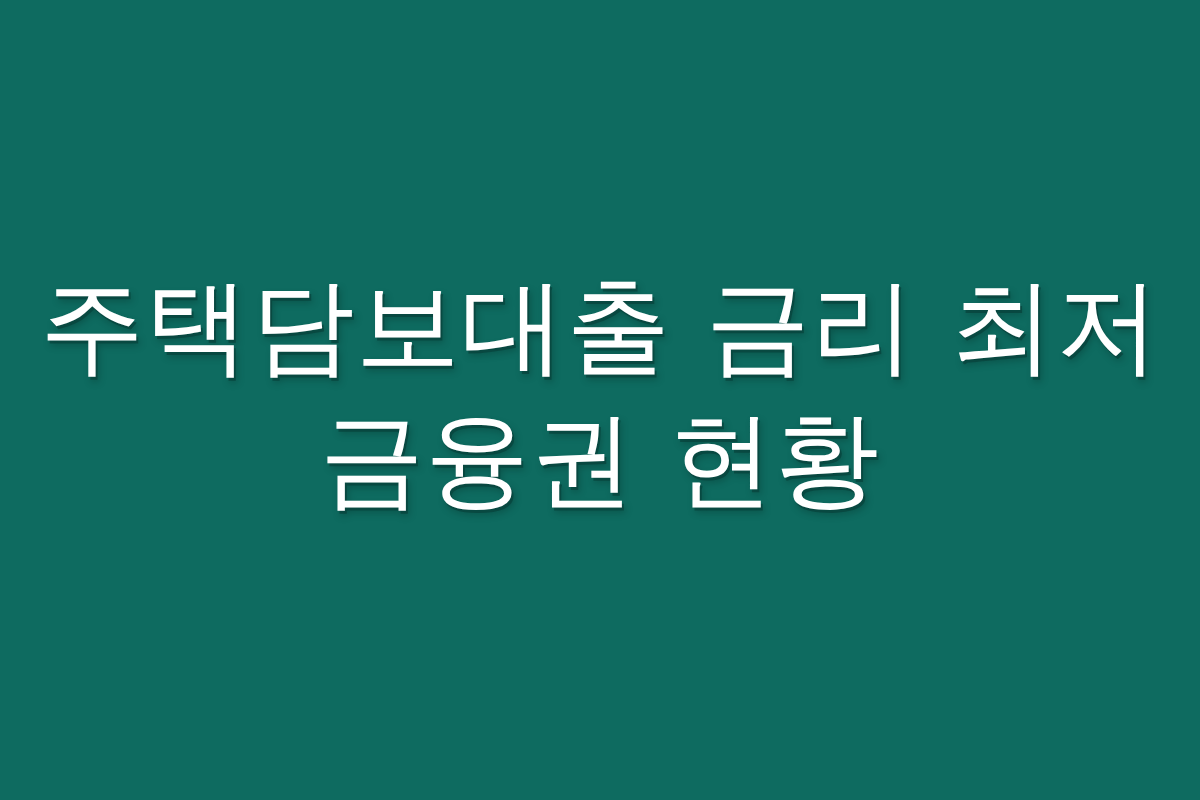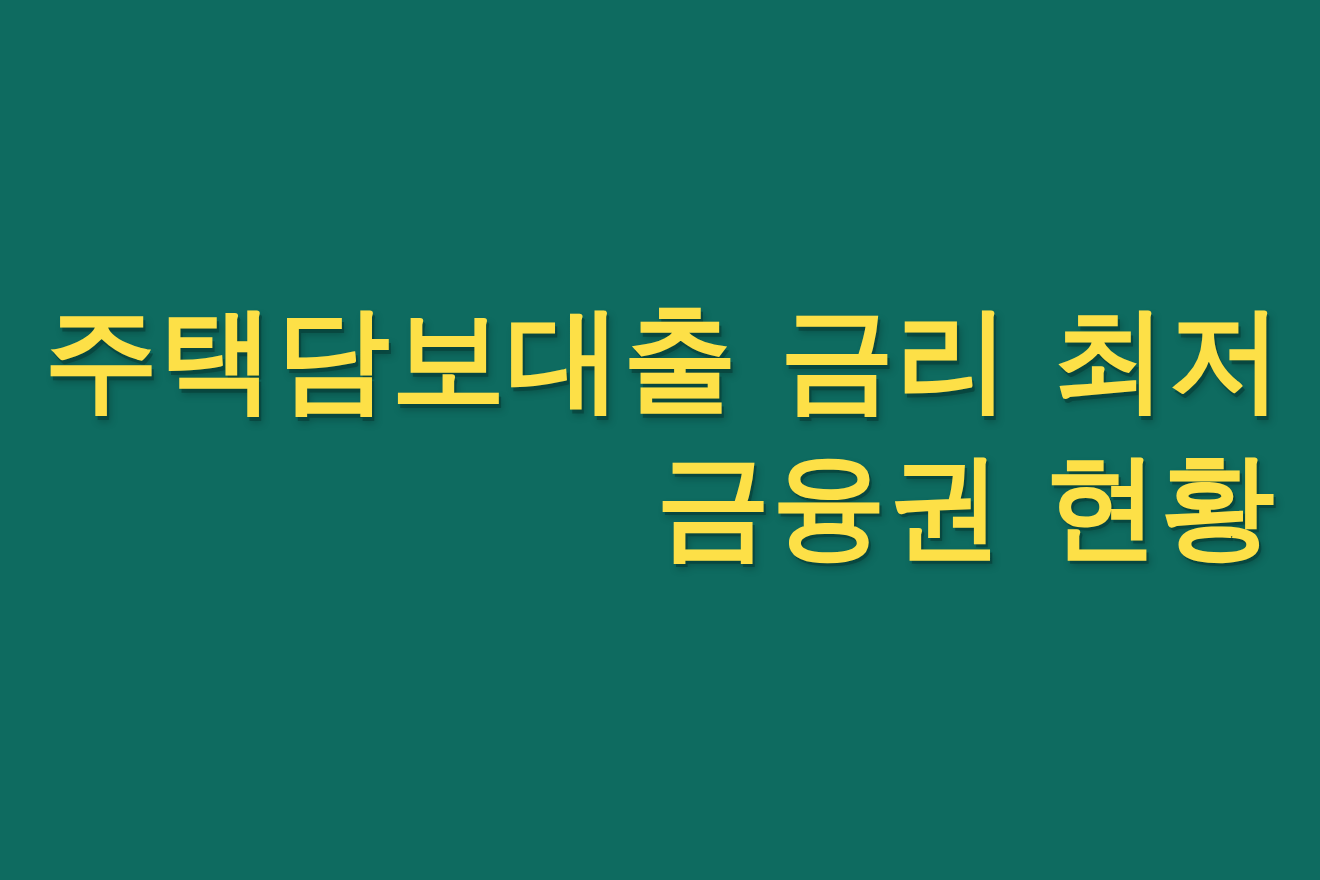--- a/index.html
+++ b/index.html
@@ -38,35 +38,34 @@
     width: 100%;
     padding: 0 40px;
     box-sizing: border-box;
     margin-top: -14px;
   }
 
   .headline-line {
     display: block;
     width: 100%;
     text-align: center;
-    color: #fde047;
+    color: #ffffff;
     font-family: "DejaVu Sans", "Liberation Sans", sans-serif;
-    font-weight: 700;
+    font-weight: 400;
     font-size: 104px;
     line-height: 1.32;
     letter-spacing: 0.012em;
     white-space: nowrap;
     text-shadow:
       2px 3px 0 rgba(7, 62, 55, 0.62),
       3px 5px 7px rgba(6, 52, 46, 0.42);
   }
 
   .headline-line-2 {
     margin-top: -4px;
-    text-align: right;
   }
 </style>
 </head>
 <body>
 
 <div class="banner">
 
   <div class="headline">
 
     <span class="headline-line headline-line-1">주택담보대출 금리 최저</span>

